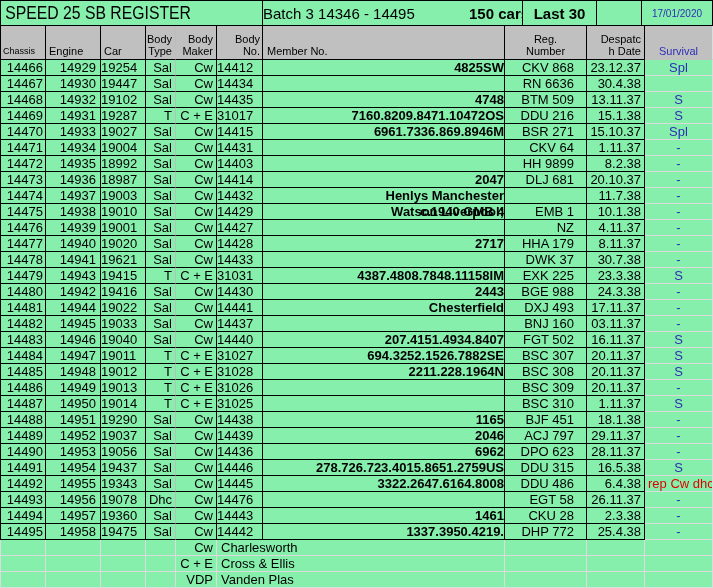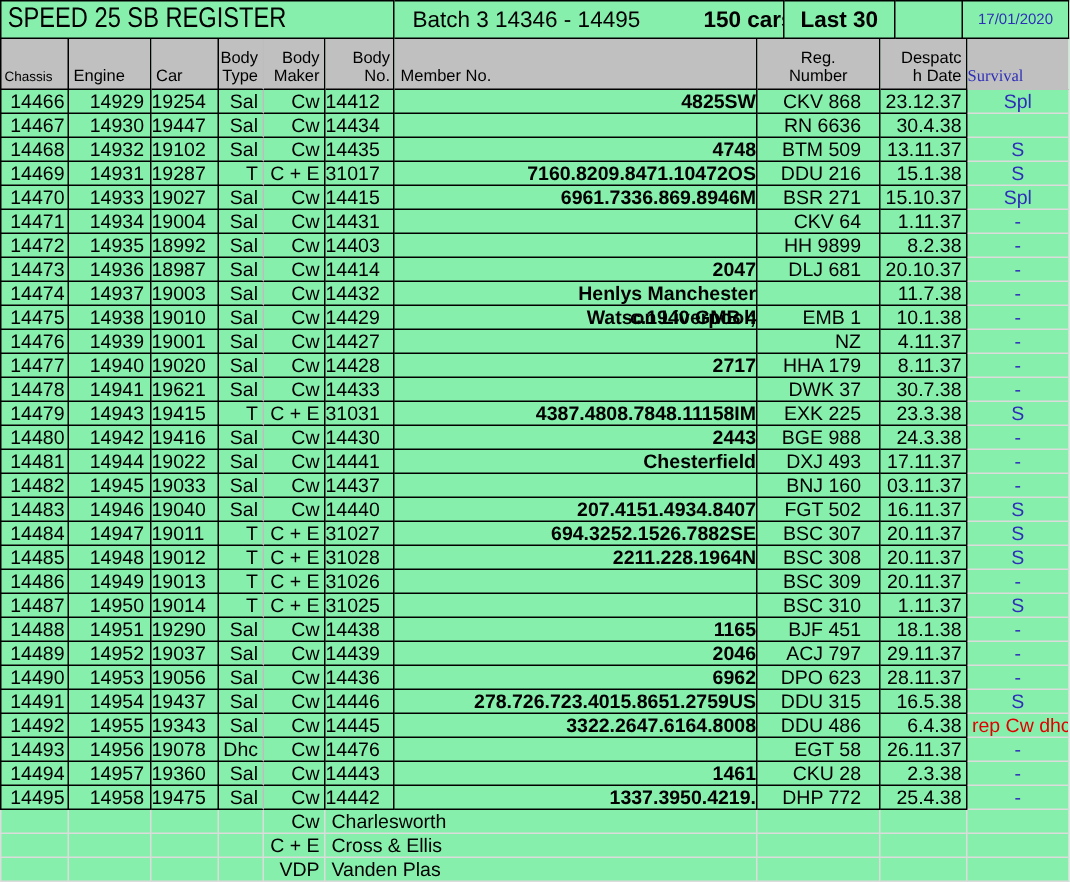--- a/index.html
+++ b/index.html
@@ -16,41 +16,41 @@
   }
   .row{display:flex;}
   .cell{box-sizing:border-box;overflow:hidden;white-space:nowrap;}
 
   
   .titlerow{height:26px;}
   .tcell{height:26px;border-top:1px solid #000;border-bottom:1px solid #000;border-right:1px solid #000;display:flex;align-items:center;}
   .t-title{width:263px;border-left:1px solid #000;}
   .title-text{display:inline-block;font-size:19px;transform:scaleX(0.83);transform-origin:0 50%;padding-left:5px;letter-spacing:0px;}
   .t-batch{width:260px;position:relative;}
-  .batch-text{position:absolute;left:12px;font-size:15px;}
+  .batch-text{position:absolute;left:0;font-size:15px;}
   .cars-text{position:absolute;left:206px;font-size:15px;font-weight:bold;}
   .t-last{width:74px;justify-content:center;font-size:15px;font-weight:bold;}
   .t-blank{width:45px;}
   .t-date{width:71px;justify-content:center;color:var(--blue);font-size:10px;}
 
   
   .headerrow{height:34px;}
   .hcell{height:34px;background:var(--hdr);border-right:1px solid #000;border-bottom:1px solid #000;
          display:flex;flex-direction:column;justify-content:flex-end;padding-bottom:2px;
          font-size:11px;line-height:12px;box-sizing:border-box;overflow:hidden;white-space:nowrap;}
   .h0{width:46px;text-align:left;padding-left:2px;font-size:9px;border-left:1px solid #000;}
   .h1{width:55px;text-align:left;padding-left:3px;}
   .h2{width:45px;text-align:left;padding-left:3px;}
   .h3{width:30px;text-align:right;padding-right:3px;border-right-color:#BDBDBD;}
   .h4{width:41px;text-align:right;padding-right:3px;}
   .h5{width:46px;text-align:right;padding-right:2px;}
   .h6{width:242px;text-align:left;padding-left:4px;}
   .h7{width:82px;text-align:center;}
   .h8{width:58px;text-align:right;padding-right:3px;}
-  .h9{width:68px;color:var(--blue);border-bottom:1px solid transparent;border-right:1px solid var(--grid);font-family:Liberation Serif, serif;}
+  .h9{width:68px;text-align:center;color:var(--blue);border-bottom:1px solid transparent;border-right:1px solid var(--grid);}
 
   
   .drow{height:16px;}
   .dcell{height:16px;line-height:15px;border-right:1px solid #000;border-bottom:1px solid #000;}
   .c0{width:46px;text-align:right;padding-right:2px;border-left:1px solid #000;}
   .c1{width:55px;text-align:right;padding-right:4px;}
   .c2{width:45px;text-align:left;padding-right:5px;}
   .c3{width:30px;text-align:right;padding-right:3px;border-right-color:#BDBDBD;}
   .c4{width:41px;text-align:right;padding-right:3px;}
   .c5{width:46px;padding-right:5px;}

